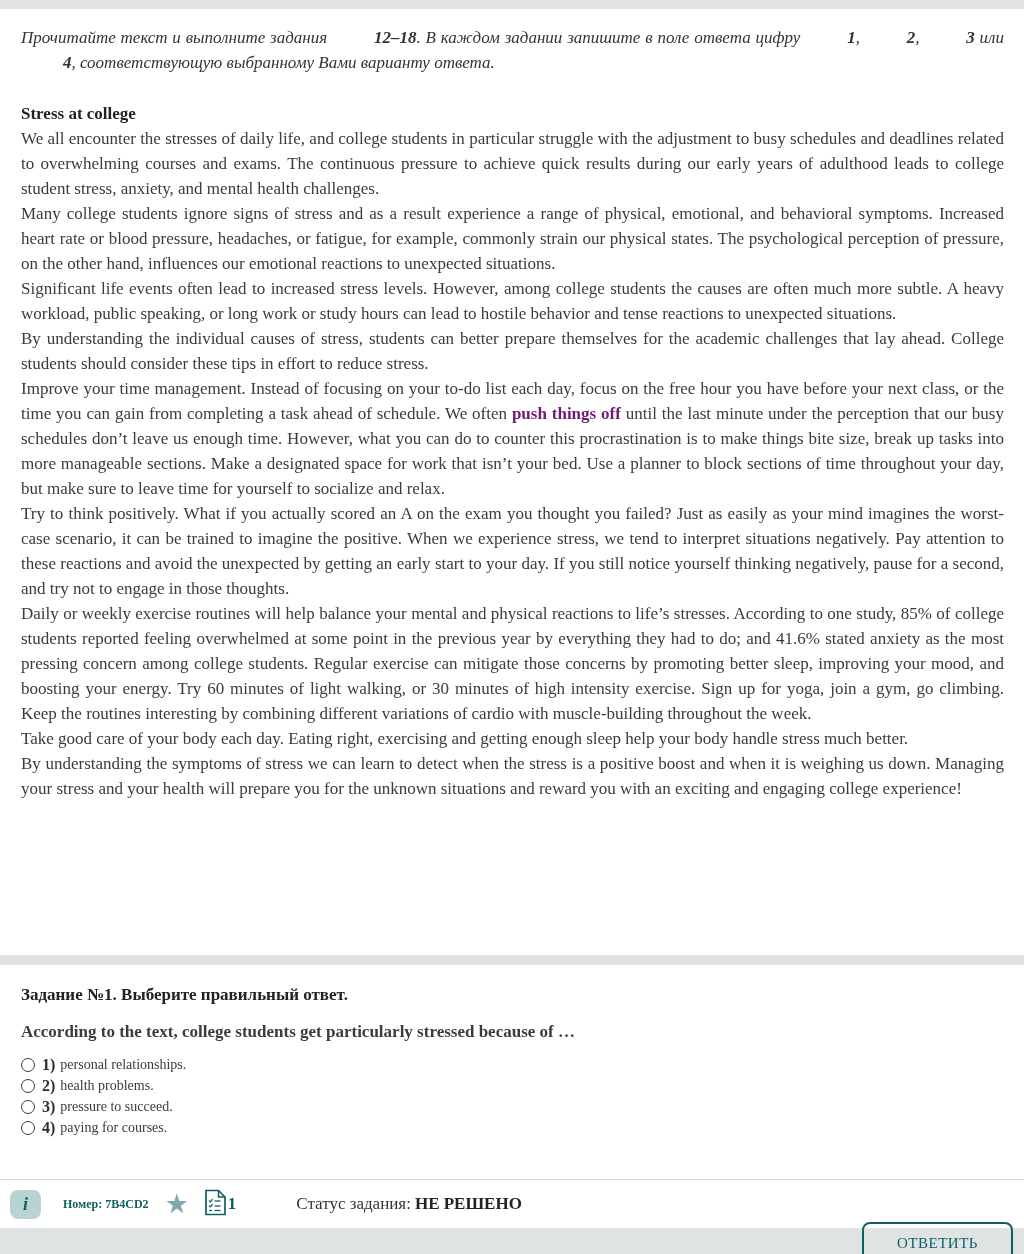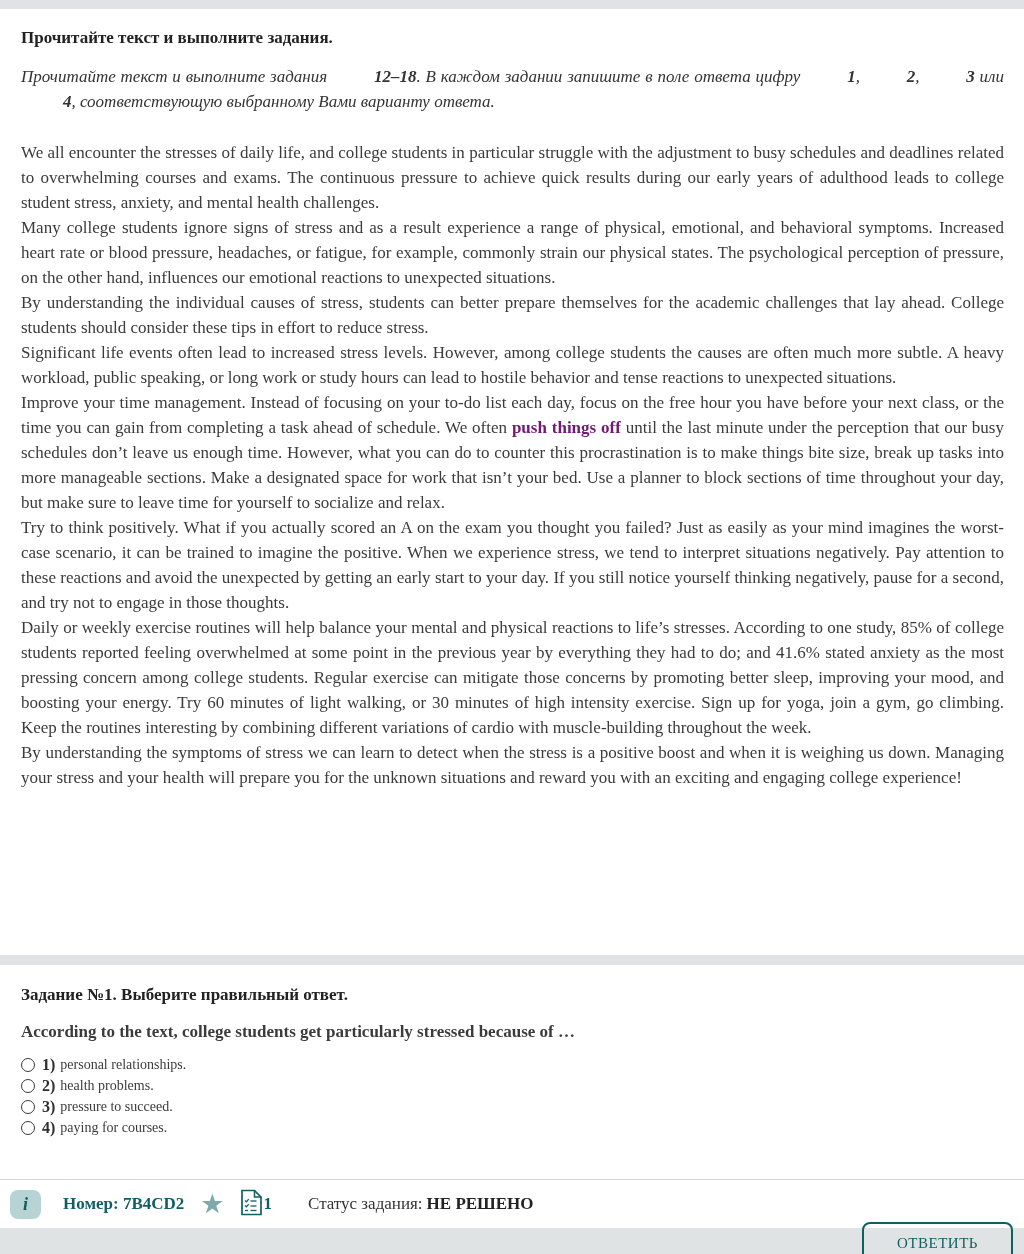--- a/index.html
+++ b/index.html
@@ -39,52 +39,53 @@
   .footer{
     position:absolute;left:0;top:1179px;width:1024px;height:49px;
     border-top:1px solid #d7d7d7;background:#fff;
     display:flex;align-items:center;box-sizing:border-box;padding-left:10px;
   }
   .info-icon{
     width:31px;height:29px;border-radius:8px;background:#b8d3d3;
     color:#115e63;font-weight:bold;font-size:18px;font-style:italic;
     display:flex;align-items:center;justify-content:center;cursor:pointer;
   }
-  .task-number{color:#115e63;font-weight:bold;font-size:17px;margin-left:22px;}
+  .task-number{color:#115e63;font-weight:bold;font-size:12px;margin-left:22px;}
   .star{color:#7fa8ad;font-size:27px;line-height:1;margin-left:16px;cursor:pointer;}
   .doc-wrap{display:flex;align-items:center;margin-left:15px;}
   .doc-count{color:#115e63;font-weight:bold;font-size:17px;margin-left:1px;}
-  .status{margin-left:36px;font-size:17px;color:#333;}
+  .status{margin-left:60px;font-size:17px;color:#333;}
   .status b{color:#222;margin-left:4px;}
   .band-bottom{position:absolute;left:0;top:1228px;height:26px;}
   .answer-btn{
     position:absolute;right:11px;top:1222px;width:151px;height:42px;
     background:transparent;border:2px solid #115e63;border-radius:8px;
     color:#115e63;font-family:"Liberation Serif","DejaVu Serif",serif;
     font-size:15px;letter-spacing:0.5px;cursor:pointer;
   }
 </style>
 </head>
 <body>
 
 <div class="band band-top"></div>
 
 <div class="content">
-  <h2 class="main-header">Прочитайте текст и выполните задания.</h2>
 
   <p class="instruction"><span>Прочитайте текст и выполните задания </span><b><span>12–18</span></b><span>. В каждом задании запишите в поле ответа цифру </span><b><span>1</span></b><span>, </span><b><span>2</span></b><span>, </span><b><span>3</span></b><span> или </span><b><span>4</span></b><span>, соответствующую выбранному Вами варианту ответа.</span></p>
 
   <div class="article">
+    <div class="article-title">Stress at college</div>
     <p>We all encounter the stresses of daily life, and college students in particular struggle with the adjustment to busy schedules and deadlines related to overwhelming courses and exams. The continuous pressure to achieve quick results during our early years of adulthood leads to college student stress, anxiety, and mental health challenges.</p>
     <p>Many college students ignore signs of stress and as a result experience a range of physical, emotional, and behavioral symptoms. Increased heart rate or blood pressure, headaches, or fatigue, for example, commonly strain our physical states. The psychological perception of pressure, on the other hand, influences our emotional reactions to unexpected situations.</p>
+    <p>Significant life events often lead to increased stress levels. However, among college students the causes are often much more subtle. A heavy workload, public speaking, or long work or study hours can lead to hostile behavior and tense reactions to unexpected situations.</p>
     <p>By understanding the individual causes of stress, students can better prepare themselves for the academic challenges that lay ahead. College students should consider these tips in effort to reduce stress.</p>
-    <p>Significant life events often lead to increased stress levels. However, among college students the causes are often much more subtle. A heavy workload, public speaking, or long work or study hours can lead to hostile behavior and tense reactions to unexpected situations.</p>
     <p><span>Improve your time management. Instead of focusing on your to-do list each day, focus on the free hour you have before your next class, or the time you can gain from completing a task ahead of schedule. We often </span><b>push things off</b><span> until the last minute under the perception that our busy schedules don’t leave us enough time. However, what you can do to counter this procrastination is to make things bite size, break up tasks into more manageable sections. Make a designated space for work that isn’t your bed. Use a planner to block sections of time throughout your day, but make sure to leave time for yourself to socialize and relax.</span></p>
     <p>Try to think positively. What if you actually scored an A on the exam you thought you failed? Just as easily as your mind imagines the worst-case scenario, it can be trained to imagine the positive. When we experience stress, we tend to interpret situations negatively. Pay attention to these reactions and avoid the unexpected by getting an early start to your day. If you still notice yourself thinking negatively, pause for a second, and try not to engage in those thoughts.</p>
     <p>Daily or weekly exercise routines will help balance your mental and physical reactions to life’s stresses. According to one study, 85% of college students reported feeling overwhelmed at some point in the previous year by everything they had to do; and 41.6% stated anxiety as the most pressing concern among college students. Regular exercise can mitigate those concerns by promoting better sleep, improving your mood, and boosting your energy. Try 60 minutes of light walking, or 30 minutes of high intensity exercise. Sign up for yoga, join a gym, go climbing. Keep the routines interesting by combining different variations of cardio with muscle-building throughout the week.</p>
+    <p>Take good care of your body each day. Eating right, exercising and getting enough sleep help your body handle stress much better.</p>
     <p>By understanding the symptoms of stress we can learn to detect when the stress is a positive boost and when it is weighing us down. Managing your stress and your health will prepare you for the unknown situations and reward you with an exciting and engaging college experience!</p>
   </div>
 </div>
 
 <div class="band band-mid" style="width:1024px;"></div>
 
 <div class="question-section">
   <h3 class="question-title">Задание №1. Выберите правильный ответ.</h3>
   <p class="question-prompt">According to the text, college students get particularly stressed because of …</p>
   <div class="options">

